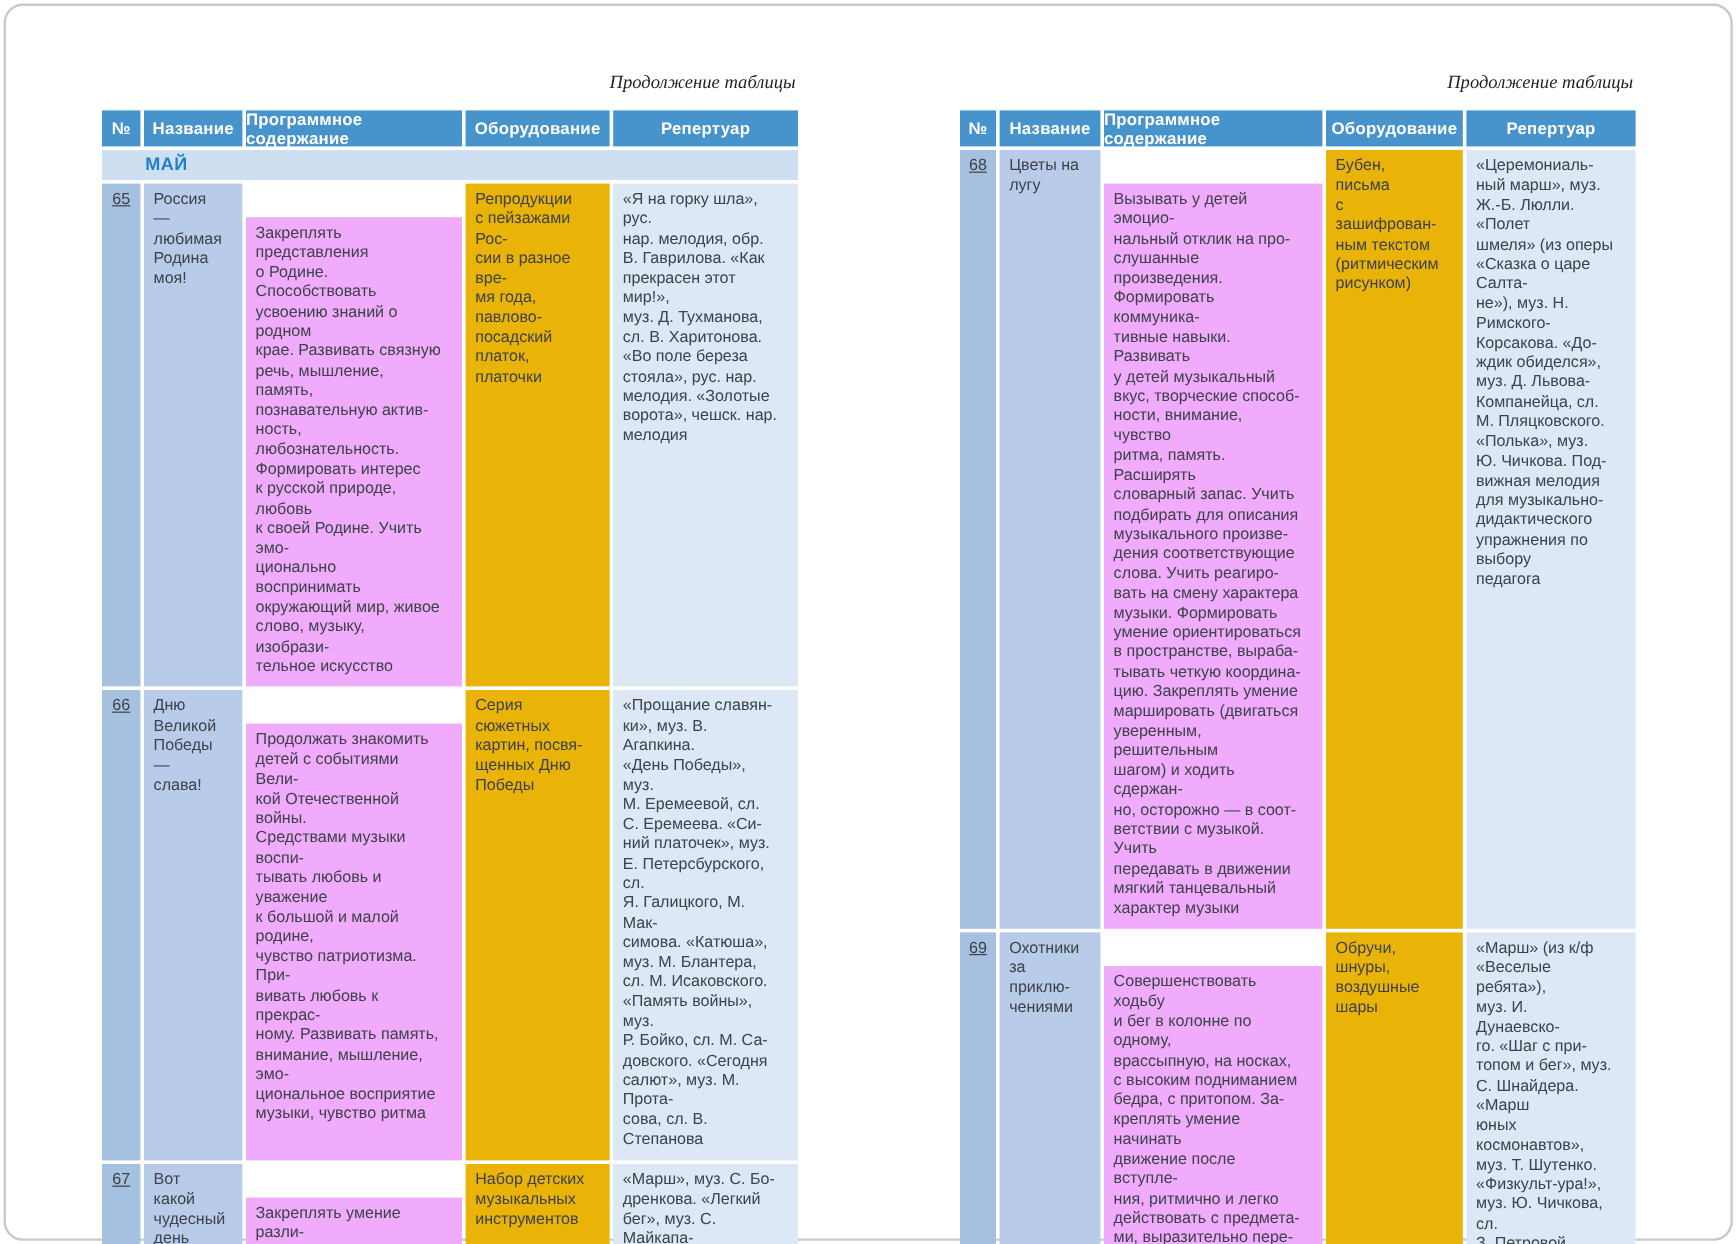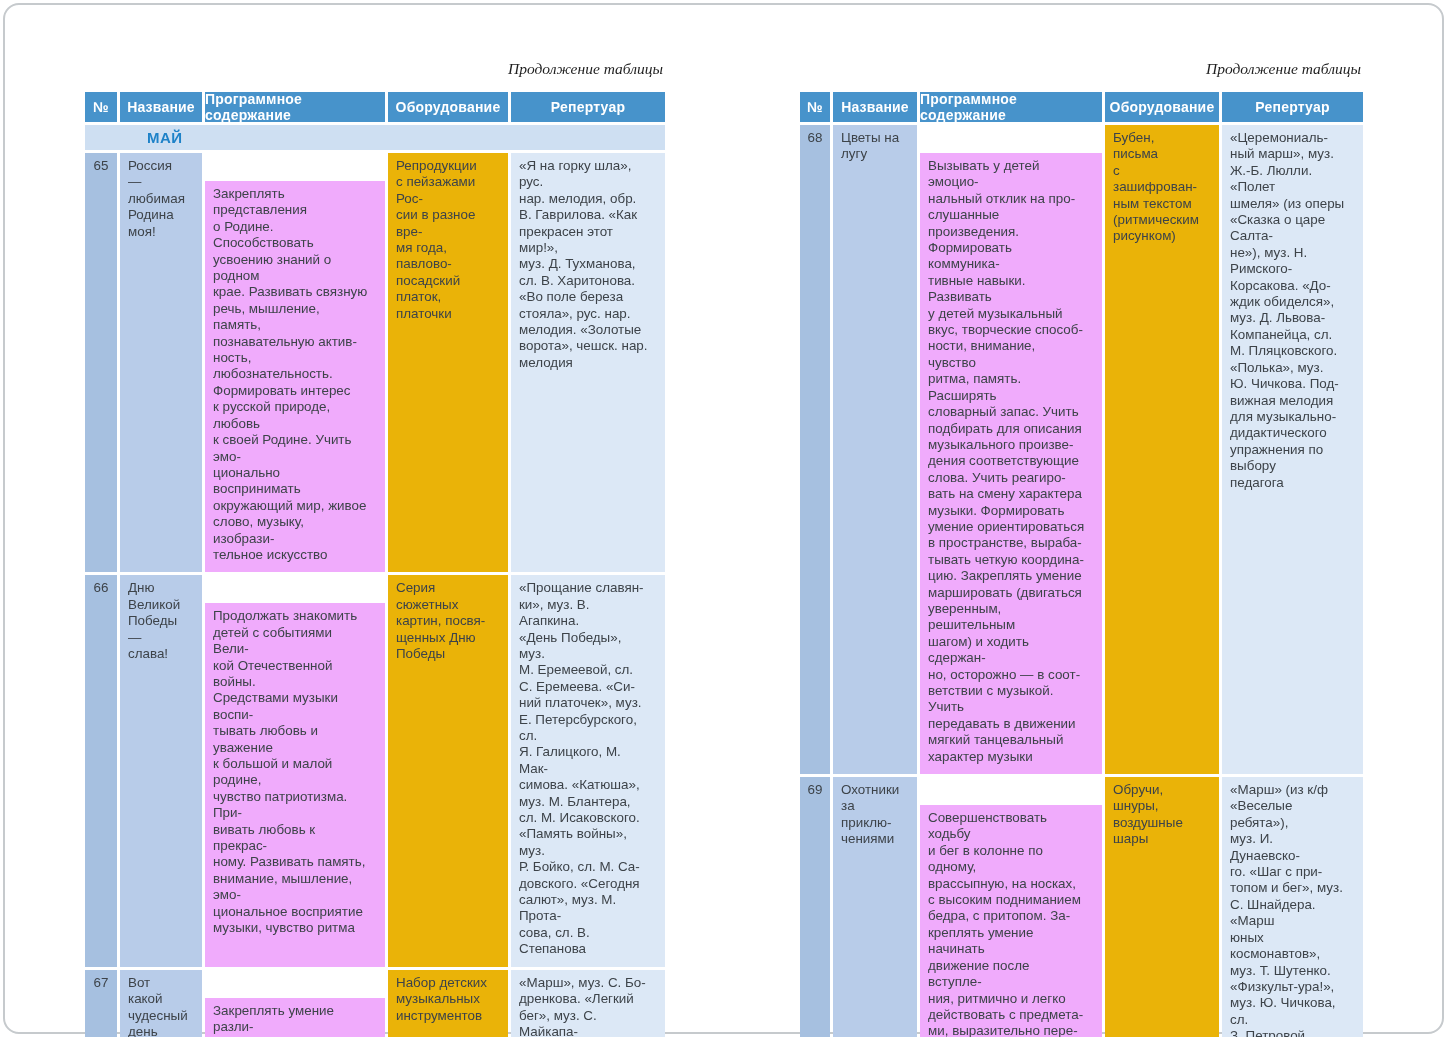--- a/index.html
+++ b/index.html
@@ -47,33 +47,34 @@
     letter-spacing:.2px;
   }
   .month{
     grid-column:1 / -1;
     background:#cedff2;
     color:#1e82c8;
     font-size:15px;
     font-weight:bold;
     height:25px;
     display:flex;align-items:center;
-    padding-left:62px;
+    padding-left:36px;
     letter-spacing:.4px;
   }
   .td{
     font-size:13.4px;
     line-height:16.4px;
     white-space:pre-line;
     padding:5px 17px 9px 8px;
   }
   .td.num{
     background:#a6c0e0;
     text-align:center;
     padding:5px 1px 9px 1px;
+    text-decoration:underline;
   }
   .td.name{background:#b8cce9;}
   .td.prog{background:#f0abfc;margin-top:28px;}
   .td.equip{background:#eab308;}
   .td.rep{background:#dce8f6;}
   .pagenum{
     text-align:center;
     color:#2f8ed3;
     font-size:16.5px;
     margin-top:18px;

